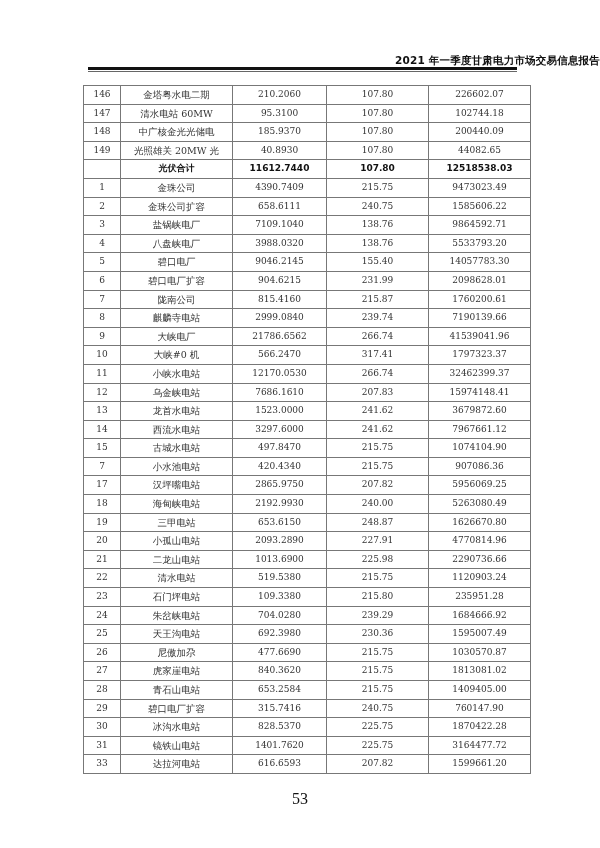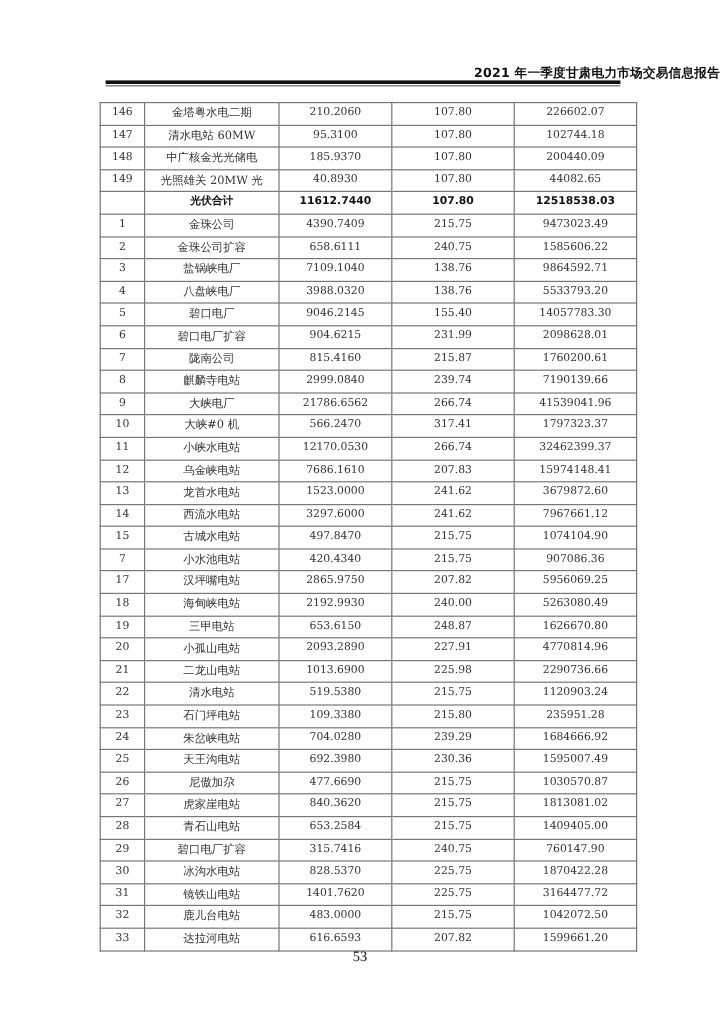--- a/index.html
+++ b/index.html
@@ -8,21 +8,21 @@
     .header-title { position: absolute; left: 0; top: 54px; width: 600px; text-align: right;
            font-family: "DejaVu Sans", "Liberation Sans", sans-serif; font-size: 10.5px; font-weight: bold; color:#111; letter-spacing: 0.2px; }
     .header-rule { position: absolute; left: 88px; top: 67px; width: 429px; height: 3px; background: #111; }
     .header-rule2 { position: absolute; left: 88px; top: 71px; width: 429px; height: 1px; background: #666; }
     table.data { position: absolute; left: 83px; top: 85px; width: 447px; border-collapse: collapse; table-layout: fixed; }
     table.data td { border: 1px solid #777; height: 17.6px; padding: 0; text-align: center;
            font-size: 9px; line-height: 17.6px; white-space: nowrap; overflow: hidden; color:#333; }
     table.data td.name { font-family: "DejaVu Serif", "Liberation Serif", serif; font-size: 9.5px; }
     table.data tr.total td { font-weight: bold; font-family: "DejaVu Sans", "Liberation Sans", sans-serif; font-size: 9px; color:#111; }
     .page-number { position: absolute; left: 0; top: 790px; width: 600px; text-align: center;
-           font-family: "Liberation Serif", serif; font-size: 12px; color:#111; }
+           font-family: "Liberation Serif", serif; font-size: 16px; color:#111; }
   </style>
 </head>
 <body>
 
 <div class="header-title">2021 年一季度甘肃电力市场交易信息报告</div>
 <div class="header-rule"></div>
 <div class="header-rule2"></div>
 
 <table class="data">
   <colgroup>
@@ -279,27 +279,20 @@
         <td>1870422.28</td>
       </tr>
       <tr>
         <td>31</td>
         <td class="name">镜铁山电站</td>
         <td>1401.7620</td>
         <td>225.75</td>
         <td>3164477.72</td>
       </tr>
       <tr>
-        <td>32</td>
-        <td class="name">鹿儿台电站</td>
-        <td>483.0000</td>
-        <td>215.75</td>
-        <td>1042072.50</td>
-      </tr>
-      <tr>
         <td>33</td>
         <td class="name">达拉河电站</td>
         <td>616.6593</td>
         <td>207.82</td>
         <td>1599661.20</td>
       </tr>
     </tbody>
 </table>
 
 <div class="page-number">53</div>

